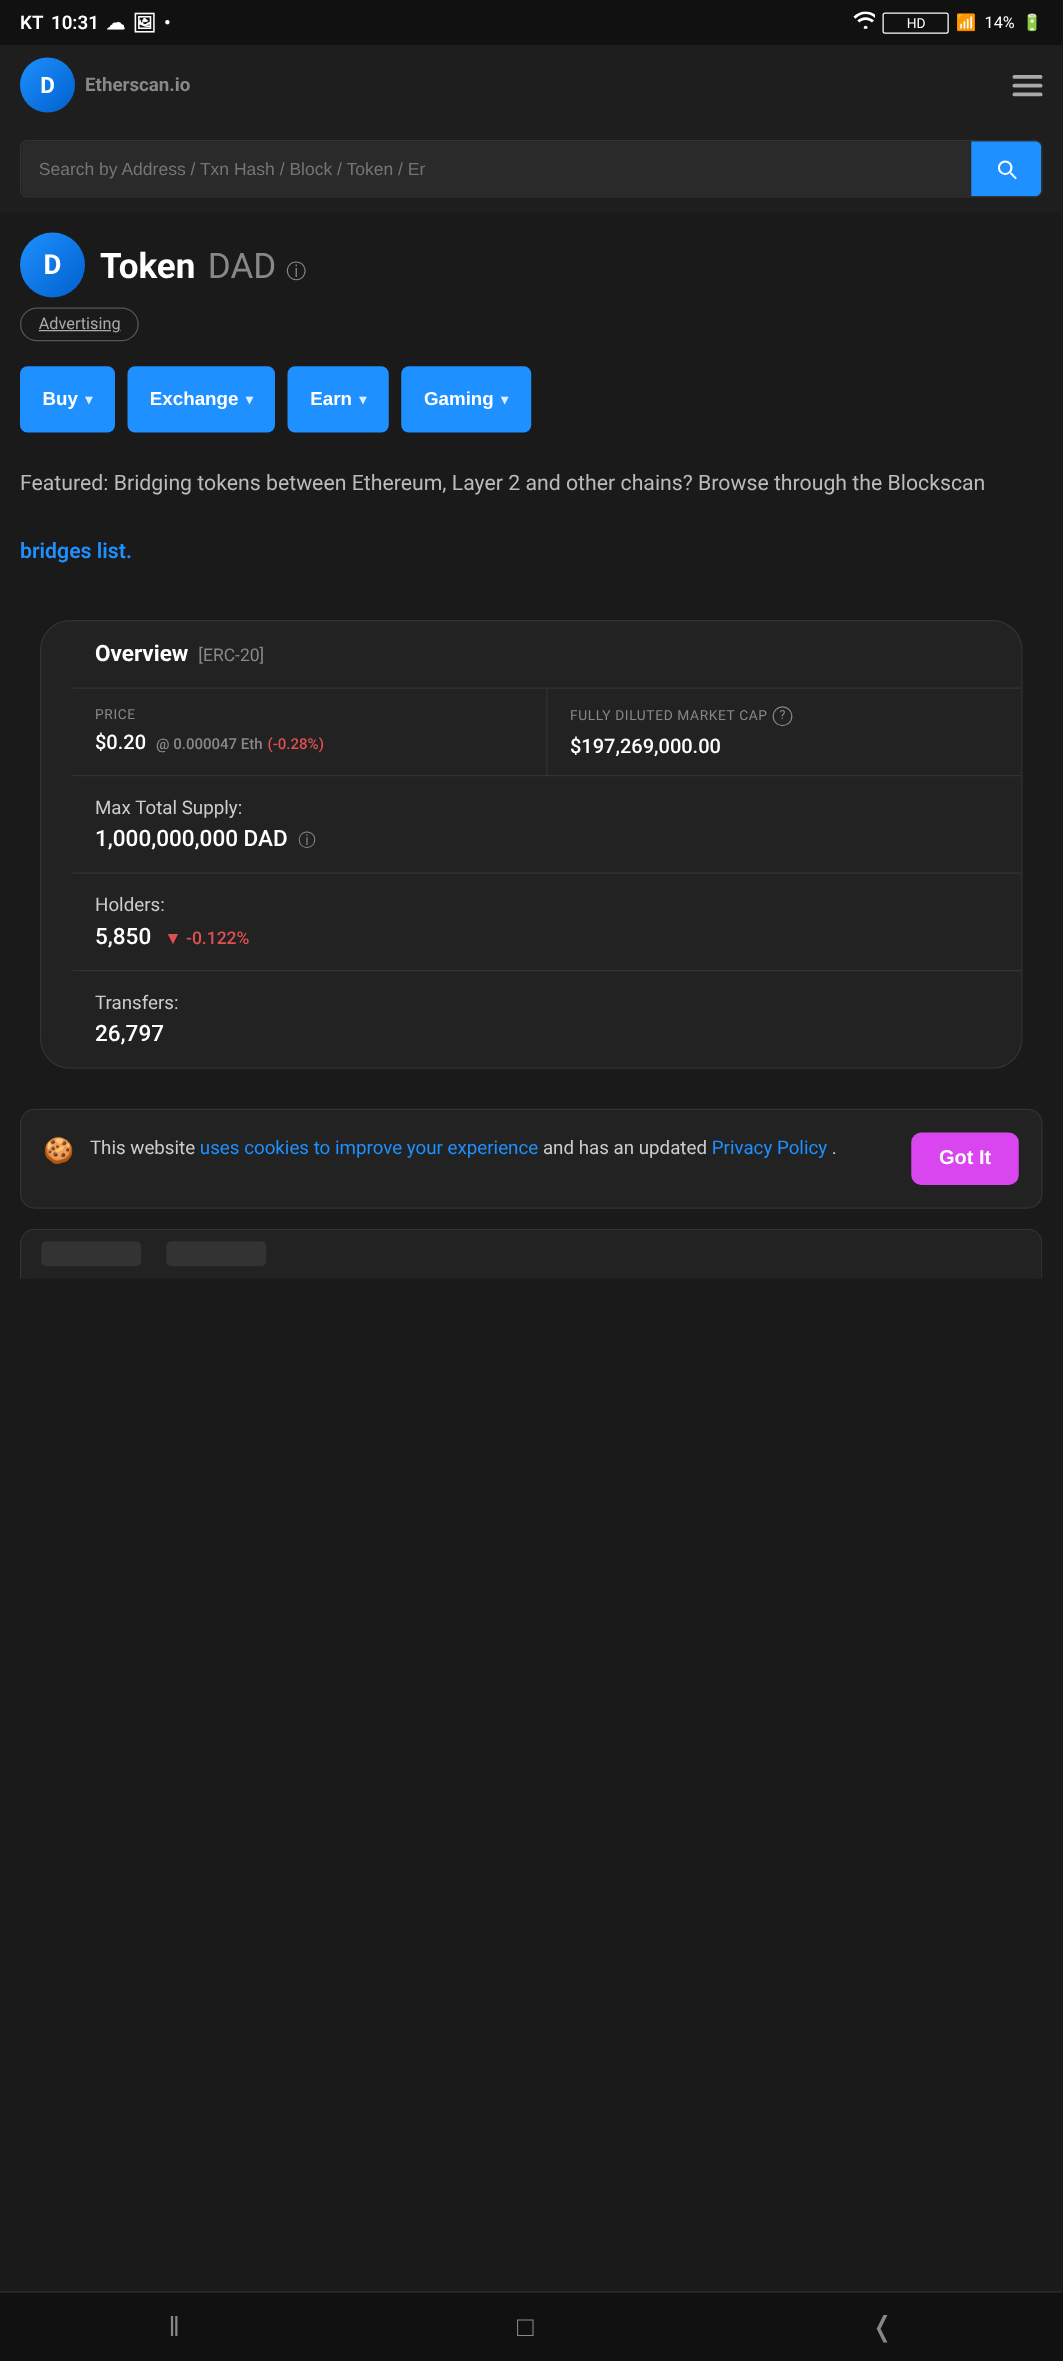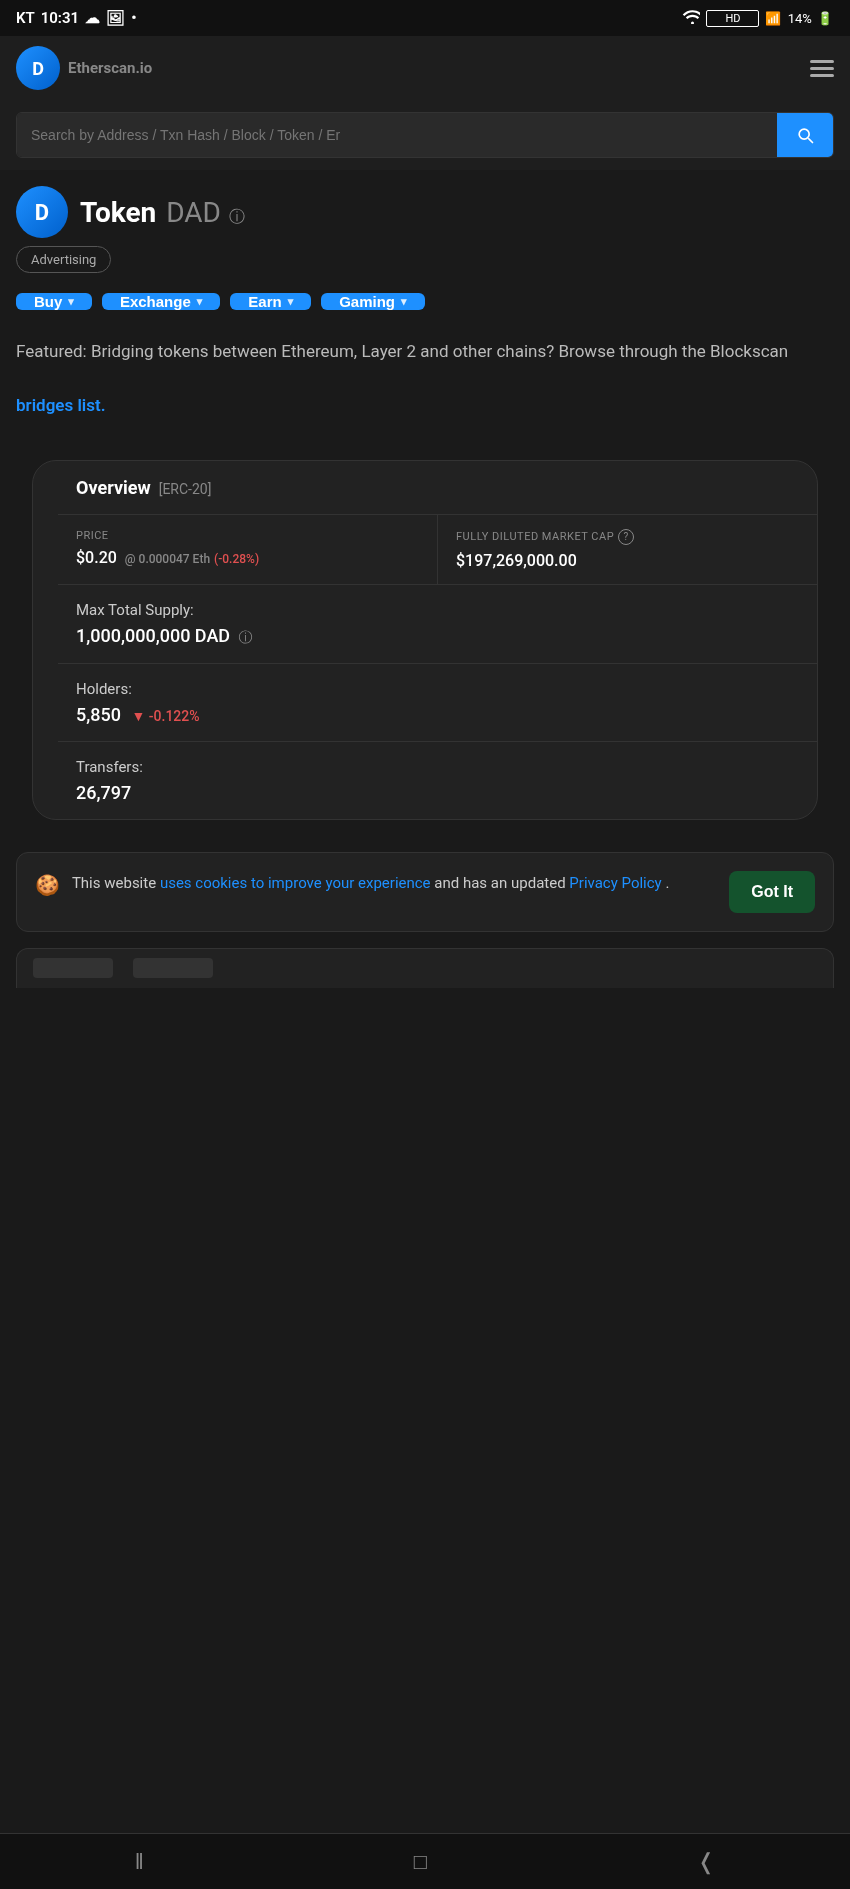--- a/index.html
+++ b/index.html
@@ -160,37 +160,38 @@
     .advertising-badge {
       margin: 0 16px 12px;
     }
     .badge {
       display: inline-block;
       border: 1px solid #555;
       border-radius: 20px;
       padding: 5px 14px;
       font-size: 13px;
       color: #aaa;
+      text-decoration: underline;
     }
 
     
     .action-buttons {
       padding: 8px 16px;
       display: flex;
       flex-wrap: wrap;
       gap: 10px;
     }
     .action-btn {
       background: #1e90ff;
       border: none;
       border-radius: 6px;
       color: white;
       font-size: 15px;
       font-weight: 600;
-      padding: 0 18px;
+      padding: 18px 18px;
       cursor: pointer;
       display: flex;
       align-items: center;
       gap: 6px;
     }
     .action-btn .chevron {
       font-size: 11px;
       opacity: 0.85;
     }
 
@@ -311,21 +312,21 @@
       flex: 1;
       font-size: 15px;
       color: #ccc;
       line-height: 1.6;
     }
     .cookie-link {
       color: #1e90ff;
       text-decoration: none;
     }
     .got-it-btn {
-      background: #14532d;
+      background: #d946ef;
       border: none;
       border-radius: 8px;
       color: white;
       font-size: 16px;
       font-weight: 600;
       padding: 12px 22px;
       cursor: pointer;
       white-space: nowrap;
       align-self: center;
     }

